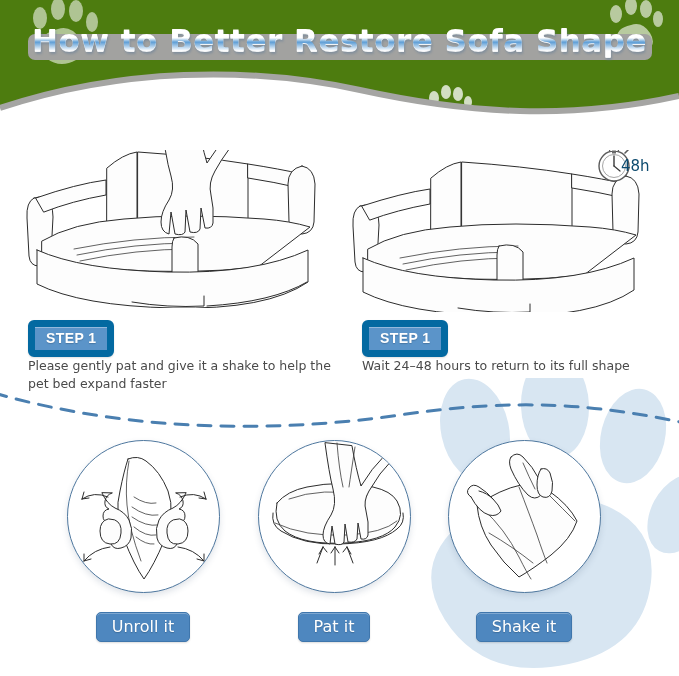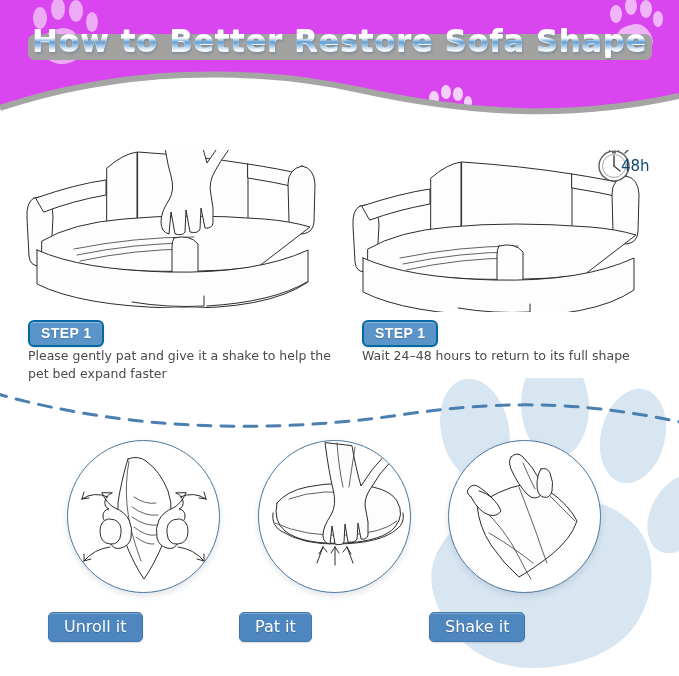--- a/index.html
+++ b/index.html
@@ -8,21 +8,21 @@
     font-family:"Liberation Sans", sans-serif;
     background:#ffffff;
     position:relative;
     overflow:hidden;
   }
   #page { position:relative; width:679px; height:676px; background:#ffffff; overflow:hidden; }
 
   
   .header-band {
     position:absolute; left:0; top:0; width:679px; height:135px;
-    background:#d946ef;
+    background:#4d7c0f;
     overflow:hidden;
   }
   .header-svg { position:absolute; left:0; top:0; }
   .title-wrap {
     position:absolute; left:0; top:14px; width:679px; height:52px;
     display:flex; align-items:center; justify-content:center;
     z-index:4;
   }
   .title-bar {
     position:absolute; left:28px; top:34px; width:624px; height:26px;
@@ -51,41 +51,41 @@
   .step-block { position:absolute; width:320px; }
   .step-1 { left:28px; top:320px; }
   .step-2 { left:362px; top:320px; }
   .step-badge {
     display:inline-block;
     background:#5b94c9;
     color:#ffffff;
     font-size:14px; font-weight:bold;
     padding:3px 11px 4px 11px;
     border-radius:6px;
-    border:2px solid #0369a1;
+    border:7px solid #0369a1;
     letter-spacing:0.4px;
     text-shadow:0 1px 1px rgba(40,70,100,0.35);
     box-shadow:inset 0 1px 0 rgba(255,255,255,0.35), 0 1px 2px rgba(0,0,0,0.12);
   }
   .step-text {
     font-size:12.5px;
     color:#4a4a4a;
     line-height:1.45;
     font-family:"DejaVu Sans", sans-serif;
   }
 
   
   .dash-wrap { position:absolute; left:0; top:385px; width:679px; height:60px; z-index:2; }
 
   
   .bgpaw { position:absolute; right:-18px; top:378px; width:300px; height:300px; z-index:0; }
 
   
   .circle-row { position:absolute; left:0; top:440px; width:679px; height:215px; z-index:3; }
-  .circle-item { position:absolute; width:190px; }
+  .circle-item { position:absolute; width:190px; text-align:center; }
   .c1 { left:48px; } .c2 { left:239px; } .c3 { left:429px; }
   .circle {
     width:153px; height:153px; margin:0 auto;
     border-radius:50%;
     background:#ffffff;
     border:1.4px solid #4f789f;
     box-shadow:0 3px 6px rgba(60,90,120,0.16);
     position:relative; overflow:hidden;
   }
   .pill {

